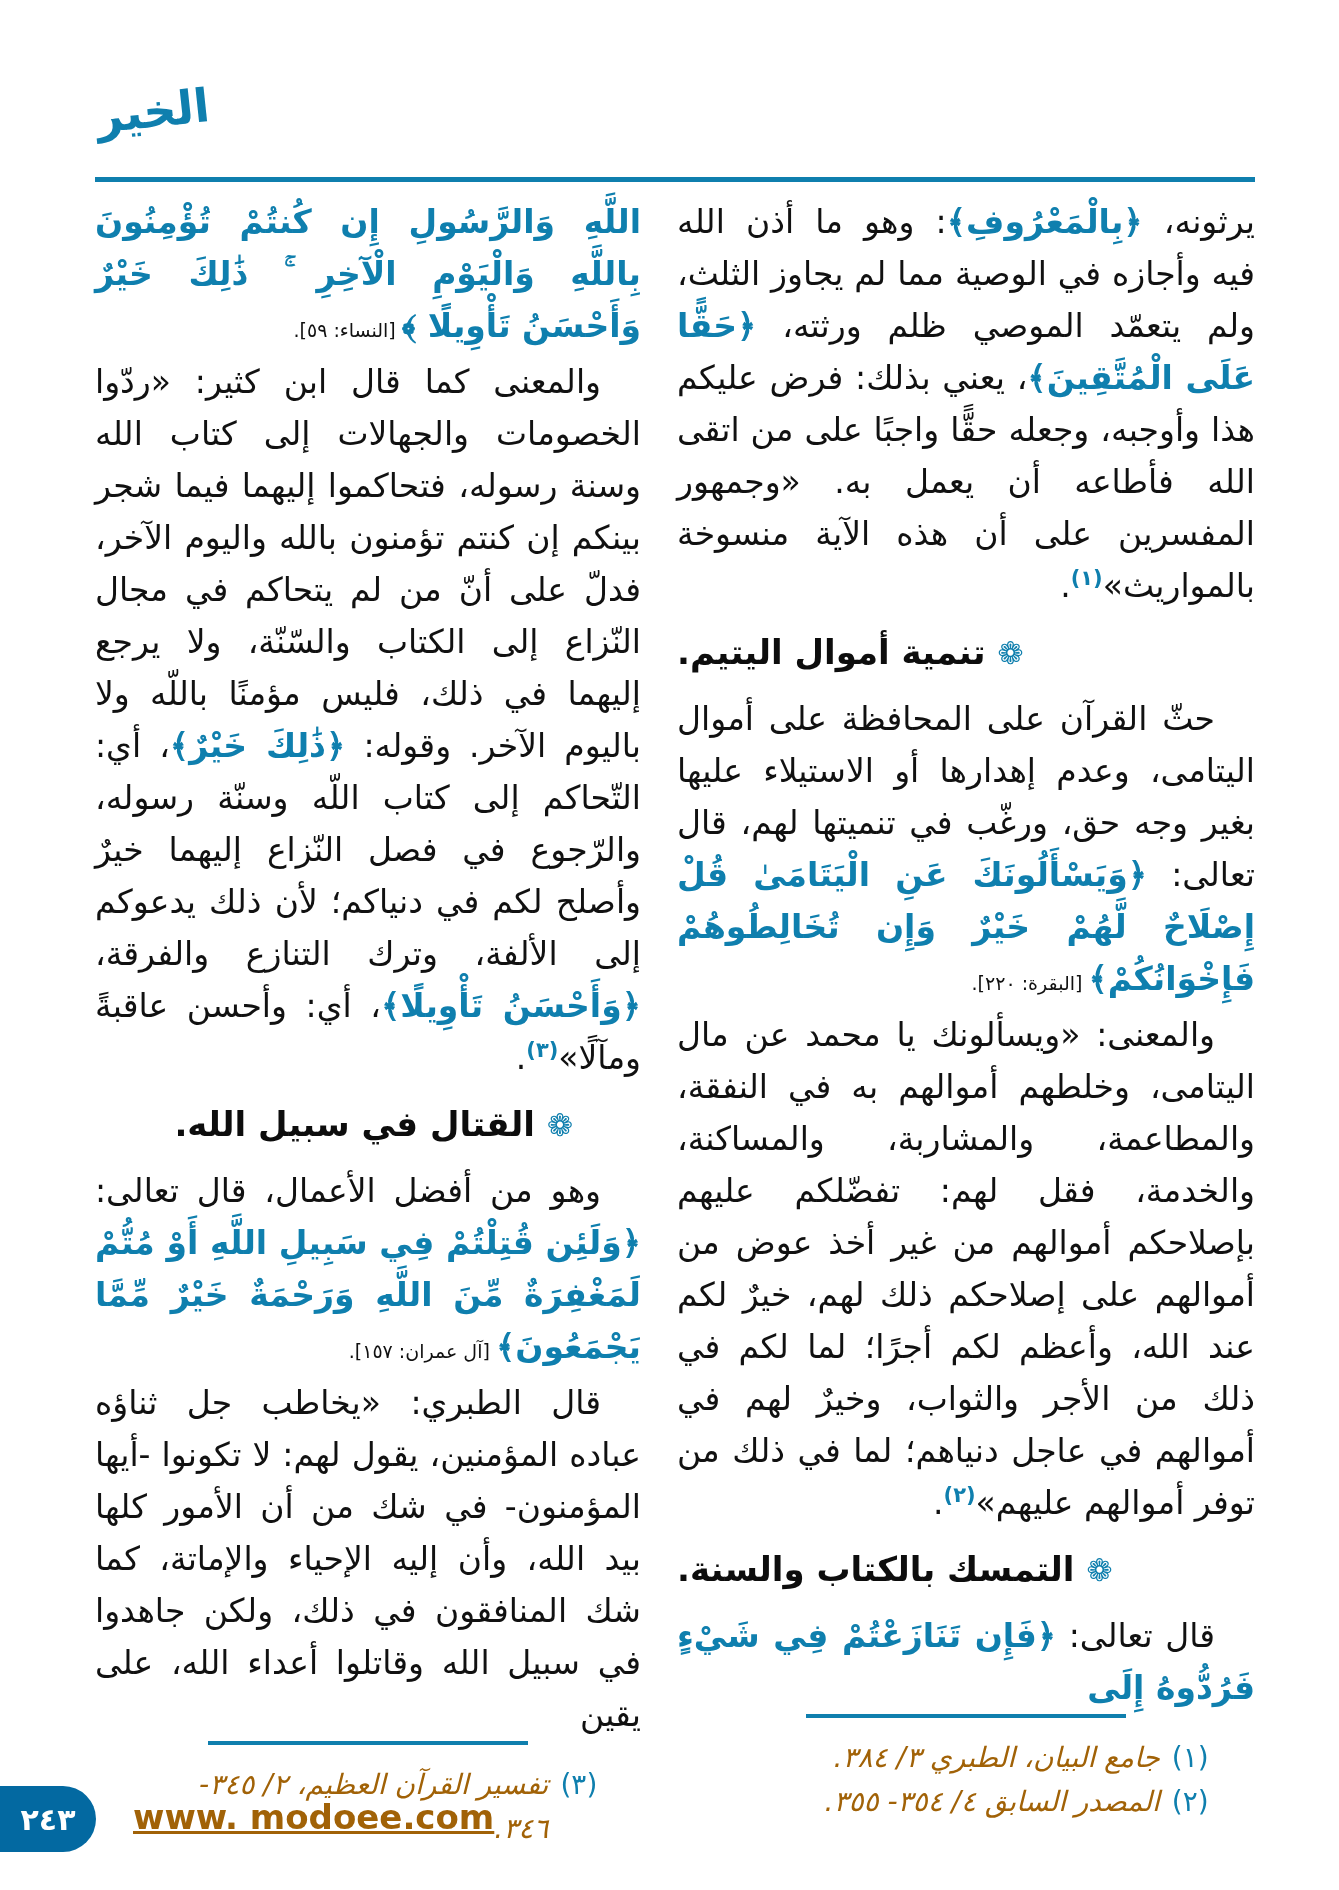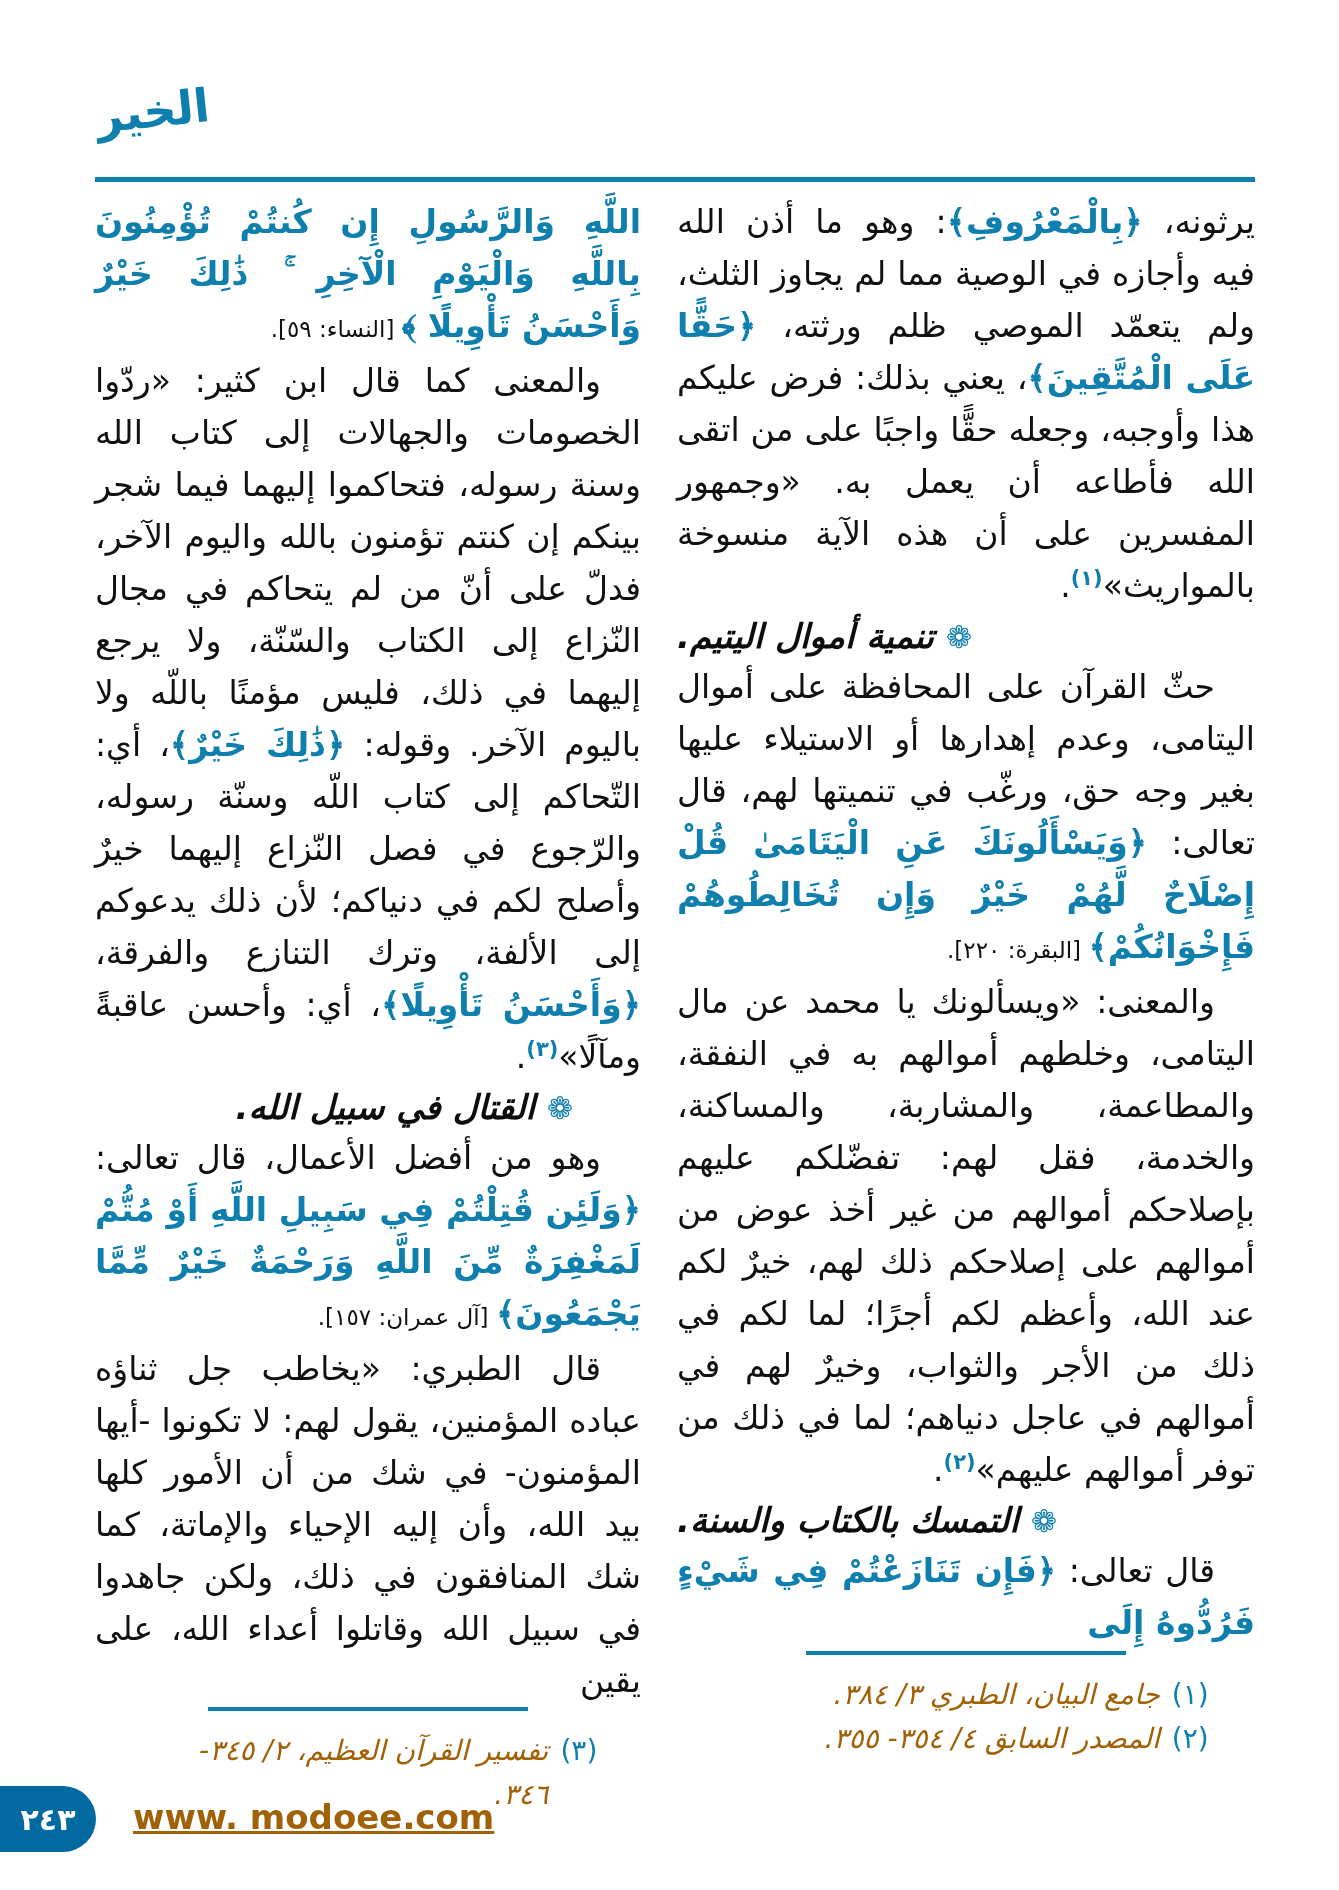--- a/index.html
+++ b/index.html
@@ -26,25 +26,25 @@
   }
   .col{display:flex;flex-direction:column;}
   .col-right{width:578px;align-items:flex-end;}
   .col-left{width:546px;}
   .para{
     margin:0;font-size:33px;line-height:52px;text-align:justify;
     text-justify:inter-word;color:#111111;
   }
   .indent{text-indent:40px;}
   .quran{color:#0f7fae;font-weight:700;}
-  .ref{font-size:23px;color:#111111;font-weight:400;margin-left:8px;}
+  .ref{font-size:19px;color:#111111;font-weight:400;margin-left:8px;}
   .fnref{color:#0f7fae;font-size:21px;vertical-align:super;line-height:0;font-weight:700;}
   .heading{
-    margin:6px 0;font-size:34px;font-weight:800;line-height:36px;
-    padding-right:68px;color:#0d0d0d;font-style:italic;
+    margin:14px 0;font-size:34px;font-weight:800;line-height:52px;
+    padding-right:68px;color:#0d0d0d;
   }
   .flower{color:#0f7fae;font-size:31px;font-weight:400;margin-left:12px;}
   
   .fn-block{margin-top:auto;width:84%;margin-left:auto;margin-right:auto;}
   .fn-rule{width:320px;height:4px;background:#0f7fae;margin:0 auto 18px auto;}
   .footnote{
     display:flex;flex-direction:row;gap:12px;align-items:baseline;
     font-size:28px;line-height:44px;text-align:right;
   }
   .fn-num{color:#0f7fae;flex:0 0 auto;}

